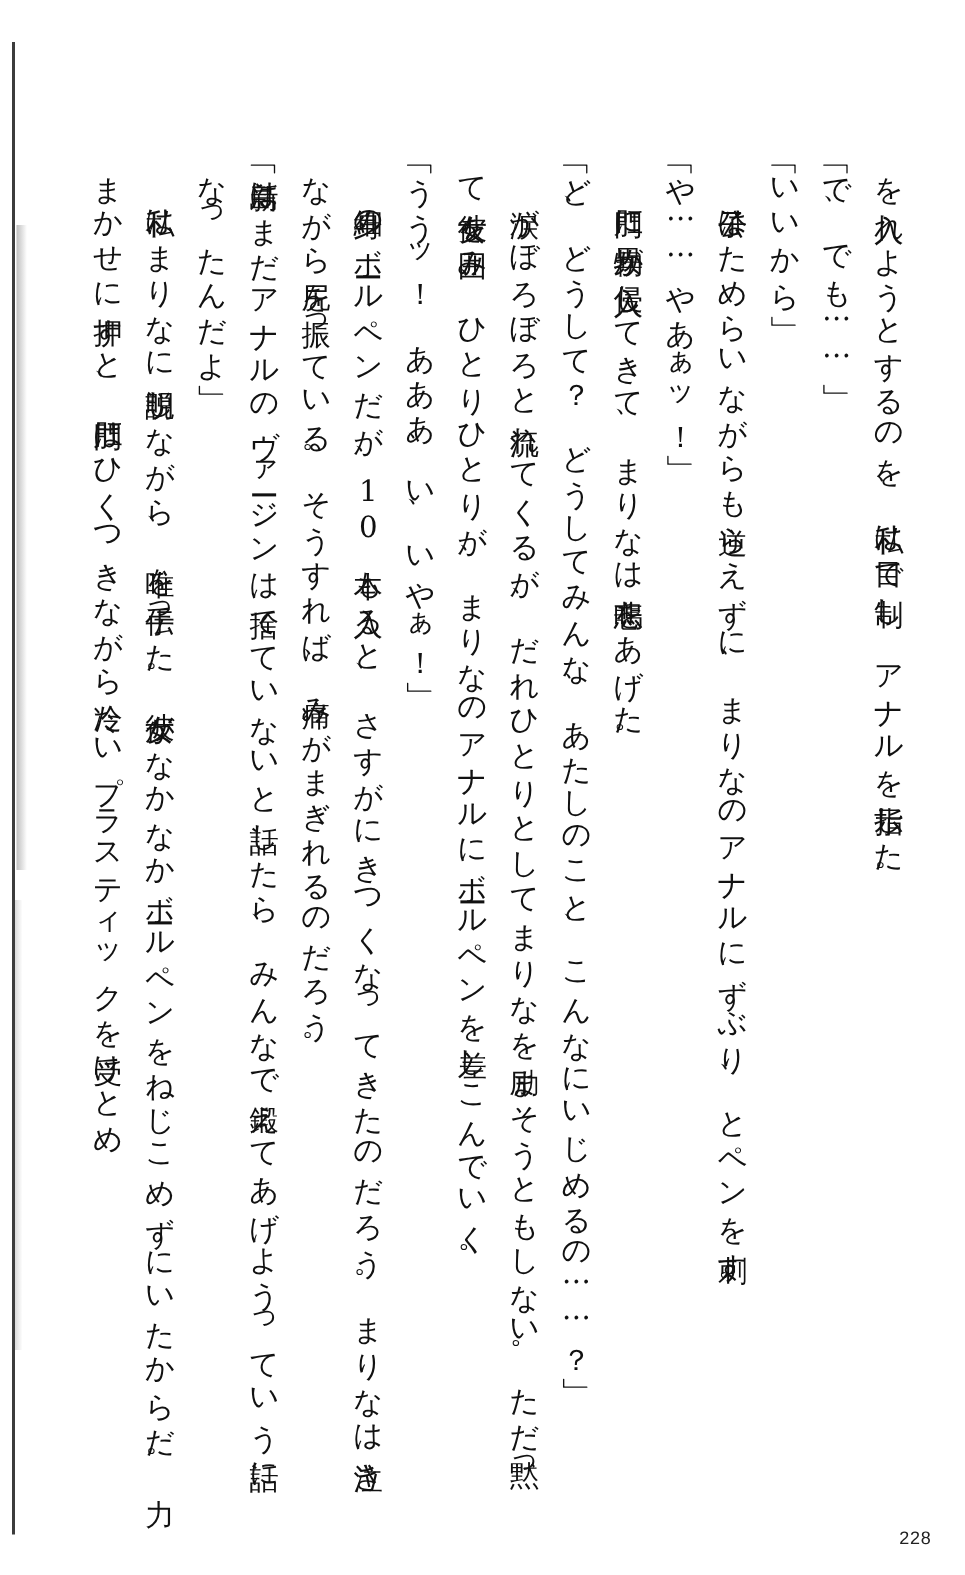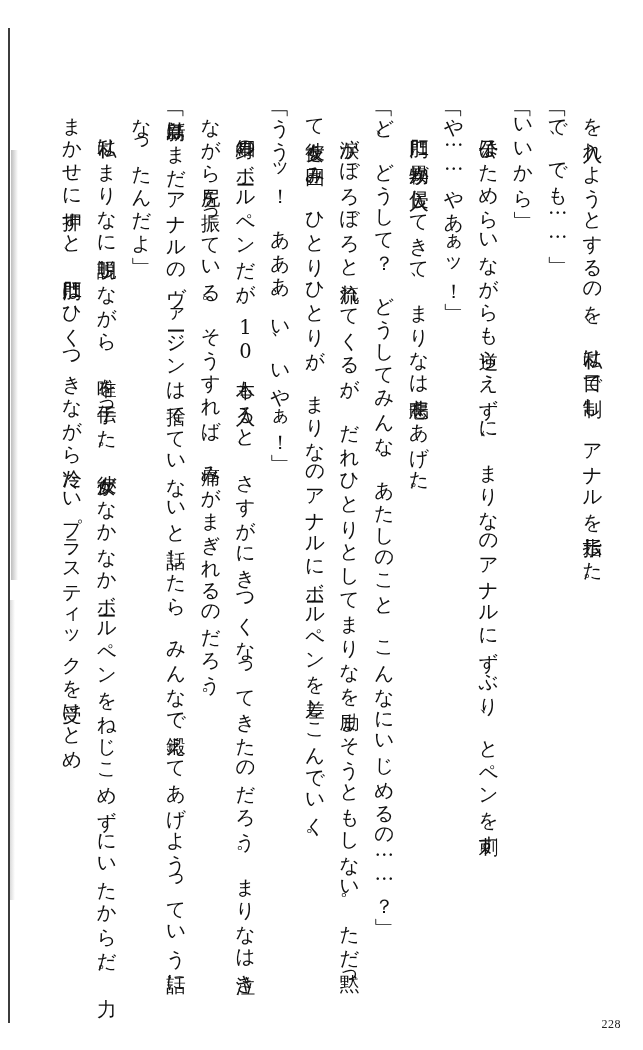--- a/index.html
+++ b/index.html
@@ -85,21 +85,21 @@
   }
   #text-body p.indent {
     text-indent: 1em;
   }
 
   
   #page-number {
     position: absolute;
     right: 22px;
     bottom: 18px;
-    font-family: Liberation Serif, serif;
+    font-family: Liberation Sans, sans-serif;
     font-size: 12px;
     color: #222222;
     letter-spacing: 0.04em;
   }
 </style>
 </head>
 <body>
 
 <div id="page">
 

